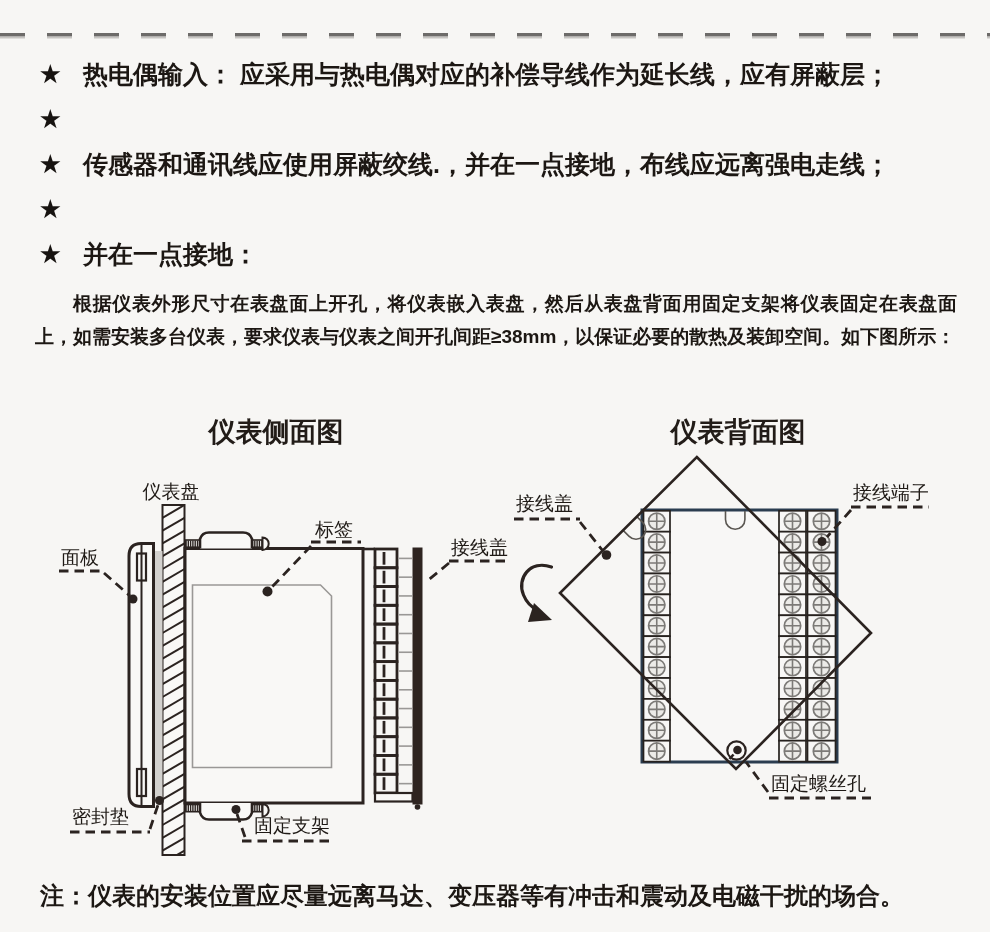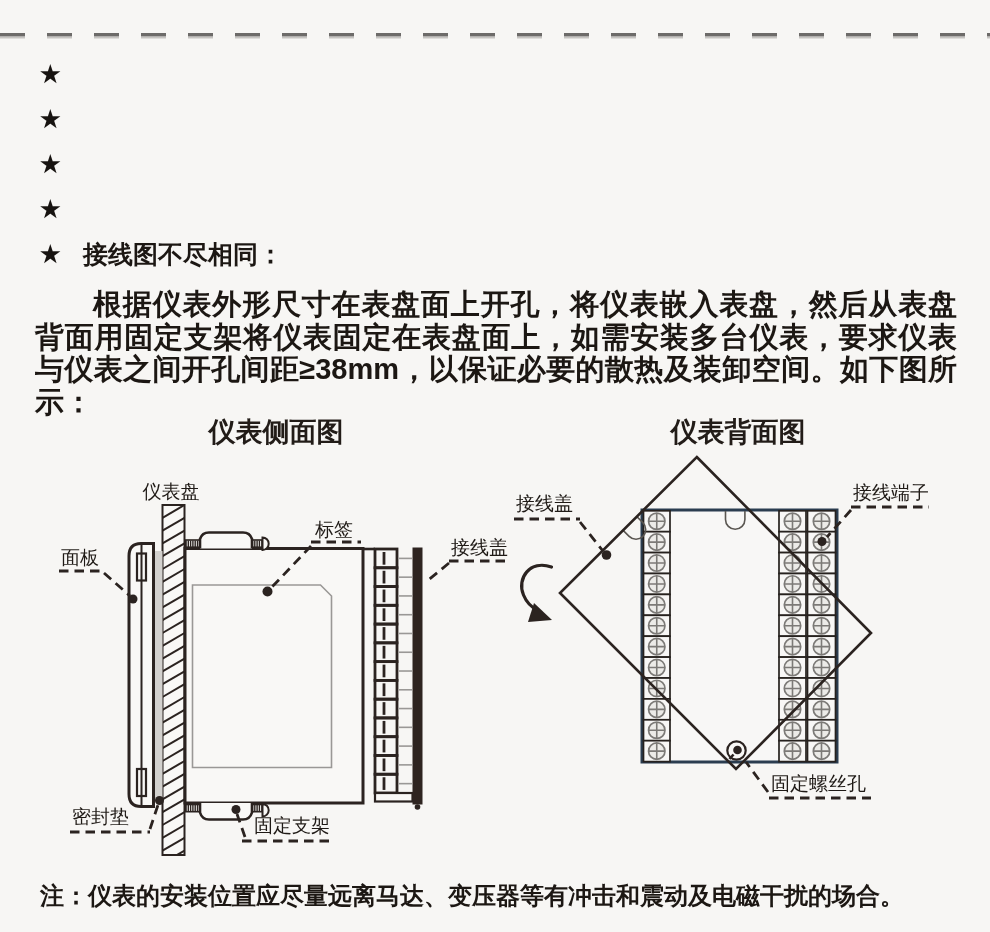--- a/index.html
+++ b/index.html
@@ -8,21 +8,21 @@
   .page{position:absolute;inset:0;}
   .divider{position:absolute;top:33px;left:0;width:990px;height:6px;
     background:
       repeating-linear-gradient(90deg,#6d6b69 0 25px,rgba(0,0,0,0) 25px 47px) 0 0/990px 3.5px no-repeat,
       repeating-linear-gradient(90deg,#c6c4c1 0 25px,rgba(0,0,0,0) 25px 47px) 0 3.5px/990px 1.5px no-repeat;}
   .bullets{position:absolute;left:40px;top:52px;width:930px;}
   .brow{height:45px;display:flex;align-items:center;}
   .star{width:43px;font-size:23px;font-weight:700;color:#171310;}
   .btxt{font-size:25px;font-weight:700;white-space:nowrap;}
   .para{position:absolute;left:35px;top:288px;width:922px;margin:0;
-        font-size:29px;font-weight:700;line-height:32.5px;text-indent:2em;text-align:justify;}
+        font-size:19px;font-weight:700;line-height:32.5px;text-indent:2em;text-align:justify;}
   .note{position:absolute;left:40px;top:880px;width:930px;margin:0;
         font-size:24px;font-weight:700;white-space:nowrap;}
   svg.diagrams{position:absolute;left:0;top:408px;width:990px;height:462px;}
   .ln{stroke:#2b2320;fill:none}
   .fillbg{fill:#f9f8f6}
   .w3{stroke-width:3}.w26{stroke-width:2.6}.w22{stroke-width:2.2}.w2{stroke-width:2}
   .dash{stroke:#2b2320;stroke-width:2.8;stroke-dasharray:9.5 6;fill:none}
   .dot{fill:#2b2320;stroke:none}
   .dlabel{font:500 19px "Liberation Sans",sans-serif;fill:#1f1a16}
   .dtitle{font:700 27px "Liberation Serif",serif;fill:#221c18}
@@ -40,33 +40,35 @@
 </style>
 </head>
 <body>
 
 <div class="page">
   <div class="divider"></div>
 
   <div class="bullets">
     <div class="brow">
       <span class="star">★</span>
-    </div>
-    <div class="brow">
-      <span class="star">★</span>
-    </div>
-    <div class="brow">
-      <span class="star">★</span>
-    </div>
-    <div class="brow">
-      <span class="star">★</span>
-    </div>
-    <div class="brow">
-      <span class="star">★</span>
-      <span class="btxt">接线图不尽相同：</span>
+      <span class="btxt">热电偶输入： 应采用与热电偶对应的补偿导线作为延长线，应有屏蔽层；</span>
+    </div>
+    <div class="brow">
+      <span class="star">★</span>
+    </div>
+    <div class="brow">
+      <span class="star">★</span>
+      <span class="btxt">传感器和通讯线应使用屏蔽绞线.，并在一点接地，布线应远离强电走线；</span>
+    </div>
+    <div class="brow">
+      <span class="star">★</span>
+    </div>
+    <div class="brow">
+      <span class="star">★</span>
+      <span class="btxt">并在一点接地：</span>
     </div>
   </div>
 
   <p class="para">根据仪表外形尺寸在表盘面上开孔，将仪表嵌入表盘，然后从表盘背面用固定支架将仪表固定在表盘面上，如需安装多台仪表，要求仪表与仪表之间开孔间距≥38mm，以保证必要的散热及装卸空间。如下图所示：</p>
 
   <svg class="diagrams" viewBox="0 408 990 462">
     <defs>
       <clipPath id="panelClip">
           <rect x="162.5" y="505" width="22" height="350"></rect>
         </clipPath>

